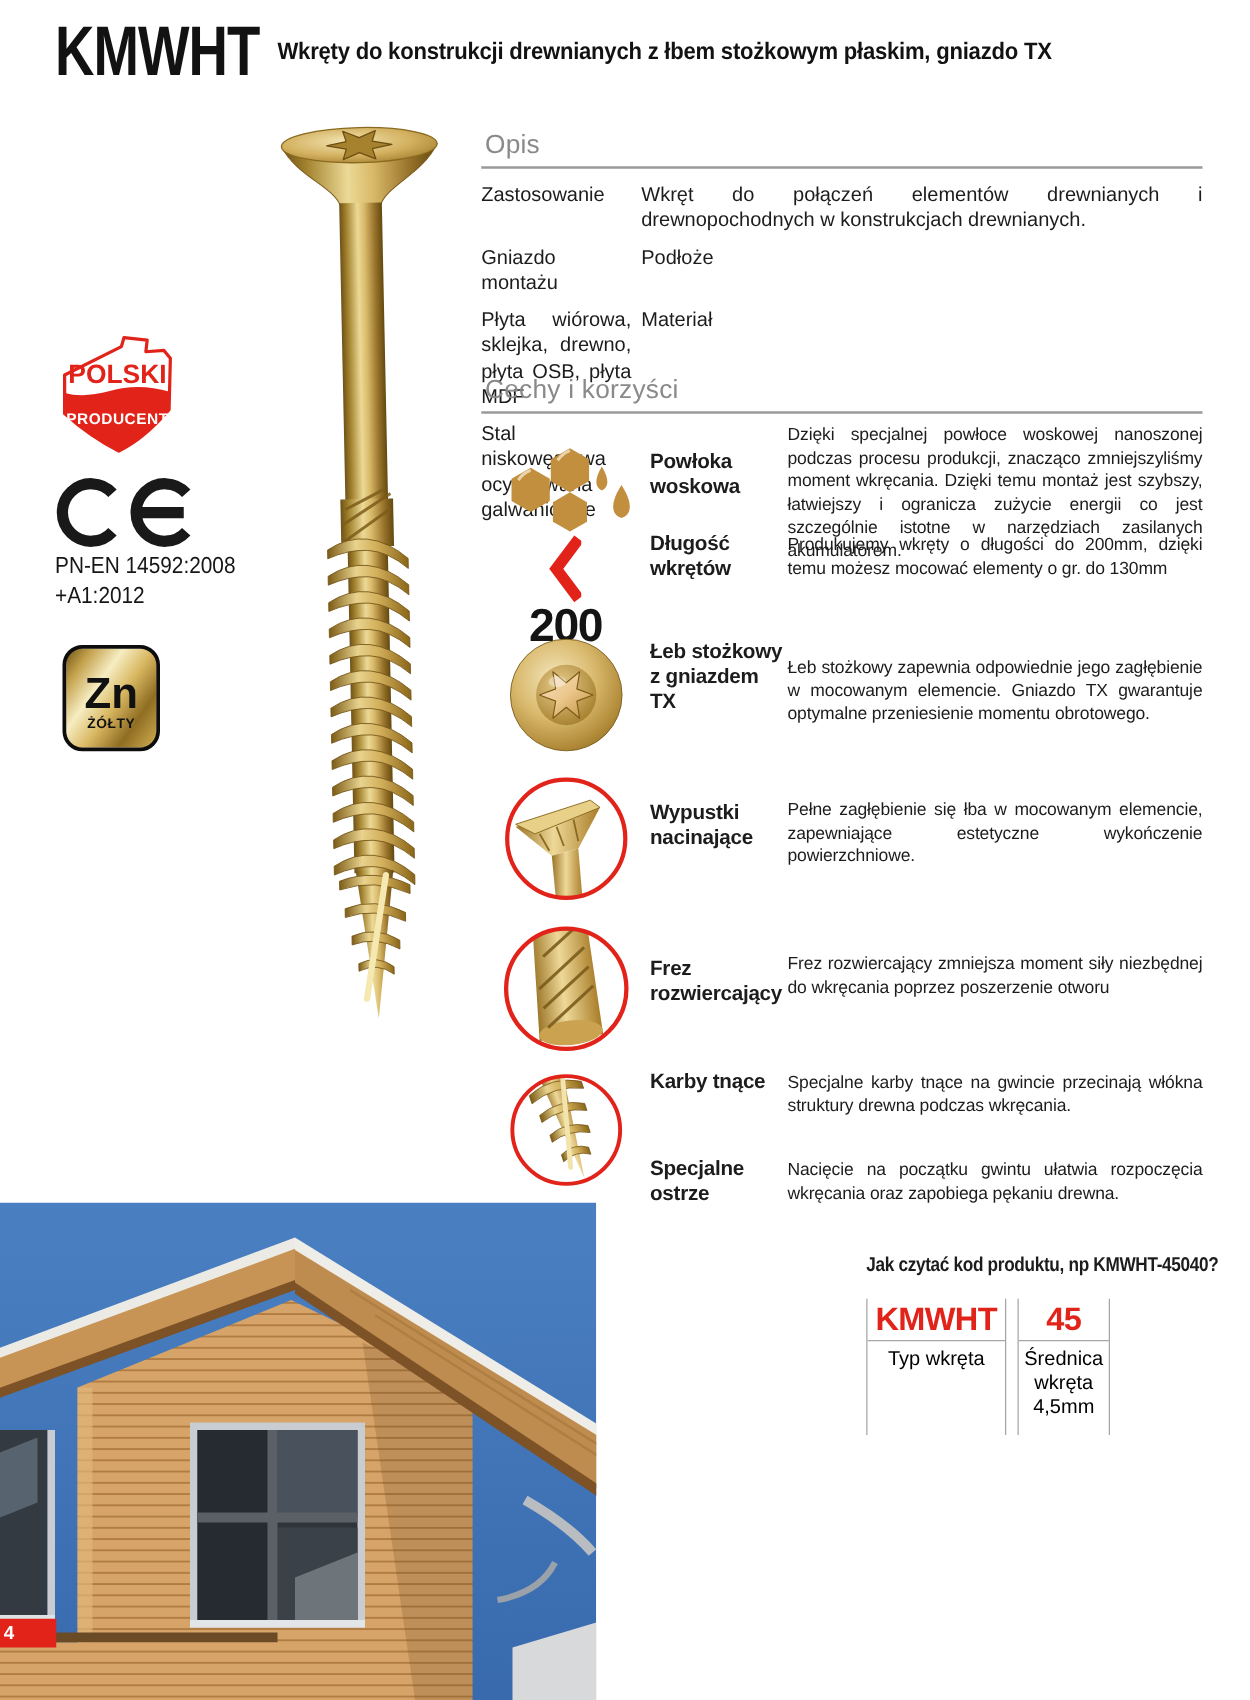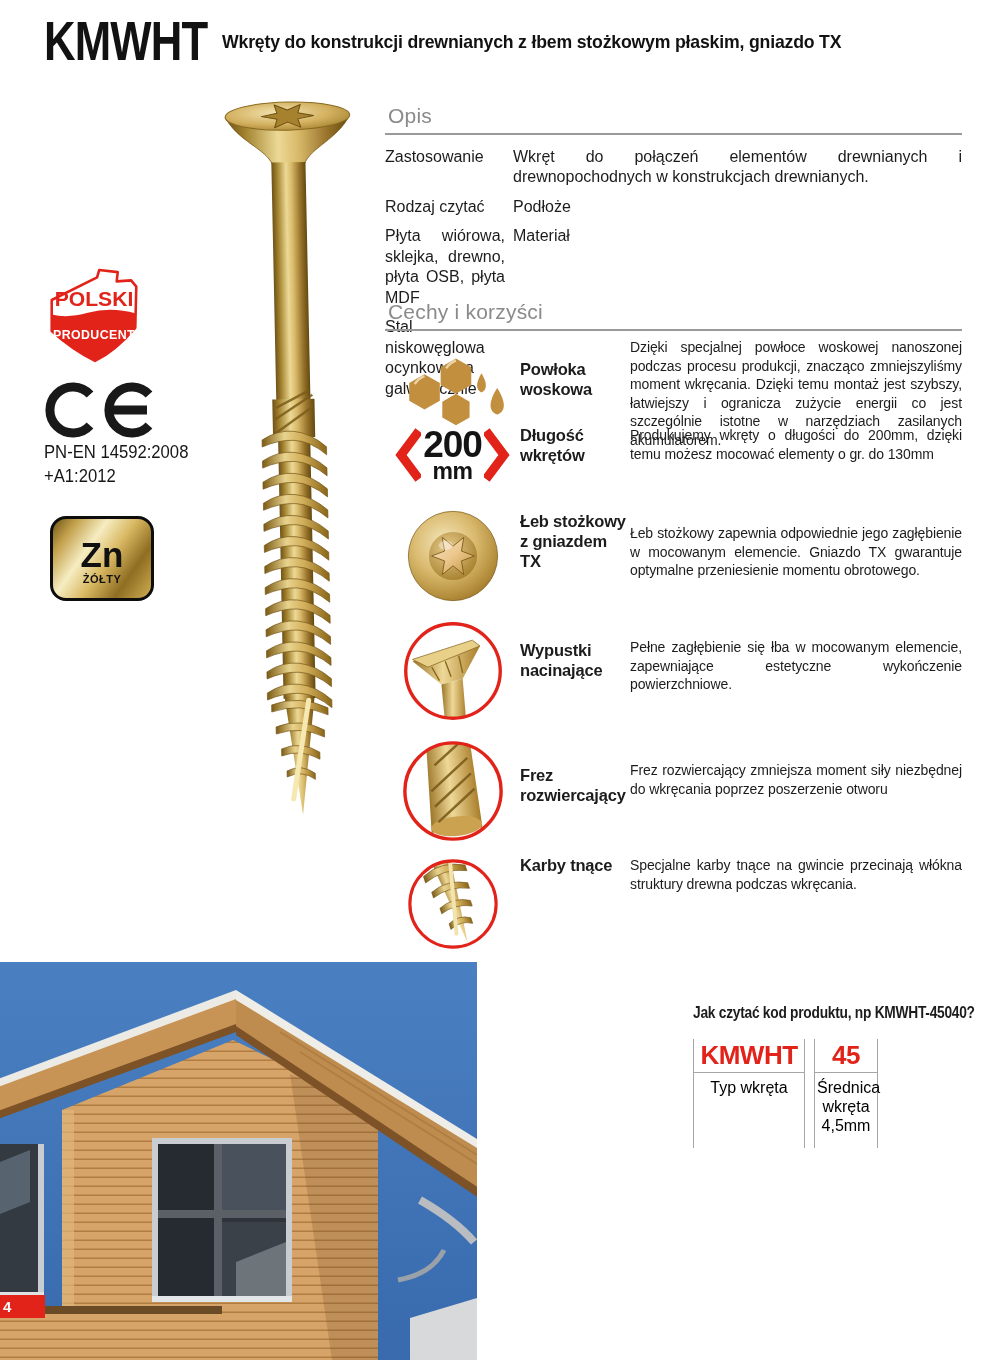--- a/index.html
+++ b/index.html
@@ -11,21 +11,21 @@
   .hdr-title { position:absolute; left:44px; top:8px; font-size:56px; font-weight:800;
     letter-spacing:-1px; color:#121212; transform:scaleX(.78); transform-origin:left top; white-space:nowrap; }
   .hdr-sub { position:absolute; left:222px; top:31px; font-size:19px; font-weight:700; color:#121212;
     transform:scaleX(.93); transform-origin:left top; white-space:nowrap; letter-spacing:-0.2px; }
 
   
   .badge-producer { position:absolute; left:38px; top:268px; }
   .ce-mark { position:absolute; left:44px; top:382px; }
   .norm-text { position:absolute; left:44px; top:440px; font-size:18.5px; line-height:1.32; color:#161616;
     transform:scaleX(.9); transform-origin:left top; white-space:nowrap; }
-  .zn-badge { position:absolute; left:50px; top:516px; width:104px; height:85px; border:3px solid #0d0d0d;
+  .zn-badge { position:absolute; left:50px; top:516px; width:78px; height:85px; border:3px solid #0d0d0d;
     border-radius:16px; display:flex; flex-direction:column; align-items:center; justify-content:center;
     background:linear-gradient(125deg,#6e5416 0%,#c3a14c 16%,#f6edc2 36%,#d9b862 55%,#8f6d22 76%,#cfae52 100%); }
   .zn-symbol { font-size:35px; font-weight:800; color:#111; line-height:1; margin-top:4px; }
   .zn-label  { font-size:11px; font-weight:800; color:#111; letter-spacing:.5px; margin-top:1px; }
 
   
   .screw-pic { position:absolute; left:192px; top:96px; width:190px; height:728px;
     transform:rotate(-1.2deg); transform-origin:50% 0; }
 
   
@@ -39,37 +39,37 @@
     margin-top:12px; font-size:16px; line-height:1.28; }
   .opis-grid .val { text-align:justify; }
 
   .features { position:relative; height:665px; margin-top:7px; }
   .feat-row { position:absolute; left:0; width:577px; display:grid; grid-template-columns:135px 110px 332px; }
   .feat-icon-cell { display:flex; justify-content:center; align-items:flex-start; }
   .feat-label { font-size:16.5px; font-weight:700; line-height:1.2; letter-spacing:-0.2px; }
   .feat-text { font-size:14px; line-height:1.33; text-align:justify; letter-spacing:-0.1px; }
 
   
-  .len-icon { display:flex; align-items:center; }
+  .len-icon { display:flex; align-items:center;flex-direction:column; }
   .len-icon .num { text-align:center; color:#141414; font-weight:800; line-height:.9; margin:0 2px; }
   .len-icon .num .v { font-size:37px; letter-spacing:-1px; }
   .len-icon .num .u { font-size:23px; letter-spacing:-0.5px; }
 
   
   .photo { position:absolute; left:0; top:962px; width:477px; height:398px; }
   .page-badge { position:absolute; left:0; top:1295px; width:45px; height:23px; background:#e2231a;
     color:#fff; font-size:15px; font-weight:700; line-height:23px; padding-left:3px; }
 
   
   .code-guide { position:absolute; left:693px; top:1004px; width:266px; }
   .code-guide .cg-title { font-size:16px; font-weight:700; white-space:nowrap; letter-spacing:-0.3px;
     transform:scaleX(.86); transform-origin:left top; }
   .cg-table { display:flex; gap:9px; margin-top:17px; }
   .cg-col { border-left:1px solid #a6a6a6; border-right:1px solid #a6a6a6; text-align:center; }
-  .cg-col.c1 { width:112px; } .cg-col.c2 { width:64px; } .cg-col.c3 { width:64px; }
+  .cg-col.c1 { width:112px; } .cg-col.c2 { width:74px; } .cg-col.c3 { width:64px; }
   .cg-code { font-size:26px; font-weight:800; color:#e2231a; letter-spacing:-0.5px;
     line-height:33px; border-bottom:1px solid #a6a6a6; }
   .cg-desc { font-size:16px; line-height:1.18; padding:6px 2px 12px; color:#000000; }
 </style>
 </head>
 <body>
 
 <div class="page">
 
   <div class="hdr-title">KMWHT</div>
@@ -149,21 +149,21 @@
     <path d="M76,672 Q91,665 104,675 L104,681 Q91,671 76,678 Z" fill="url(#threadG)" stroke="#77571a" stroke-width="0.7"></path>
     <path d="M99,602 L82,700" stroke="#f5e8b0" stroke-width="5" stroke-linecap="round"></path>
   </svg>
 
   <div class="sec sec-opis">
     <h2>Opis</h2>
     <hr class="rule">
     <div class="opis-grid">
       <div class="lbl">Zastosowanie</div>
       <div class="val">Wkręt do połączeń elementów drewnianych i drewnopochodnych w kon­strukcjach drewnianych.</div>
-      <div class="lbl">Rodzaj czytać</div>
+      <div class="lbl">Gniazdo montażu</div>
       <div class="lbl">Podłoże</div>
       <div class="val">Płyta wiórowa, sklejka, drewno, płyta OSB, płyta MDF</div>
       <div class="lbl">Materiał</div>
       <div class="val">Stal niskowęglowa ocynkowana galwanicznie</div>
     </div>
   </div>
 
   <div class="sec sec-cechy">
     <h2>Cechy i korzyści</h2>
     <hr class="rule">
@@ -305,20 +305,25 @@
                 <path d="M60,10 L44,80" stroke="#f2e4ae" stroke-width="4" stroke-linecap="round"></path>
               </g>
             </g>
             <circle cx="50" cy="50" r="44" fill="none" stroke="#e2231a" stroke-width="3.2"></circle>
           </svg>
         </div>
         <div class="feat-label" style="padding-top:5px;">Karby tnące</div>
         <div class="feat-text" style="padding-top:5px;">Specjalne karby tnące na gwincie przecinają włókna struktury drewna podczas wkręcania.</div>
       </div>
 
+      <div class="feat-row" style="top:583px;">
+        <div class="feat-icon-cell"></div>
+        <div class="feat-label" style="padding-top:5px;">Specjalne ostrze</div>
+        <div class="feat-text" style="padding-top:5px;">Nacięcie na początku gwintu ułatwia rozpoczęcia wkręcania oraz zapobiega pękaniu drewna.</div>
+      </div>
 
     </div>
   </div>
 
   <svg class="photo" viewBox="0 0 477 398" preserveAspectRatio="none">
     <defs>
       <linearGradient id="skyG" x1="0" y1="0" x2="0" y2="1">
         <stop offset="0" stop-color="#4a80c2"></stop>
           <stop offset="1" stop-color="#386aad"></stop>
       </linearGradient>

